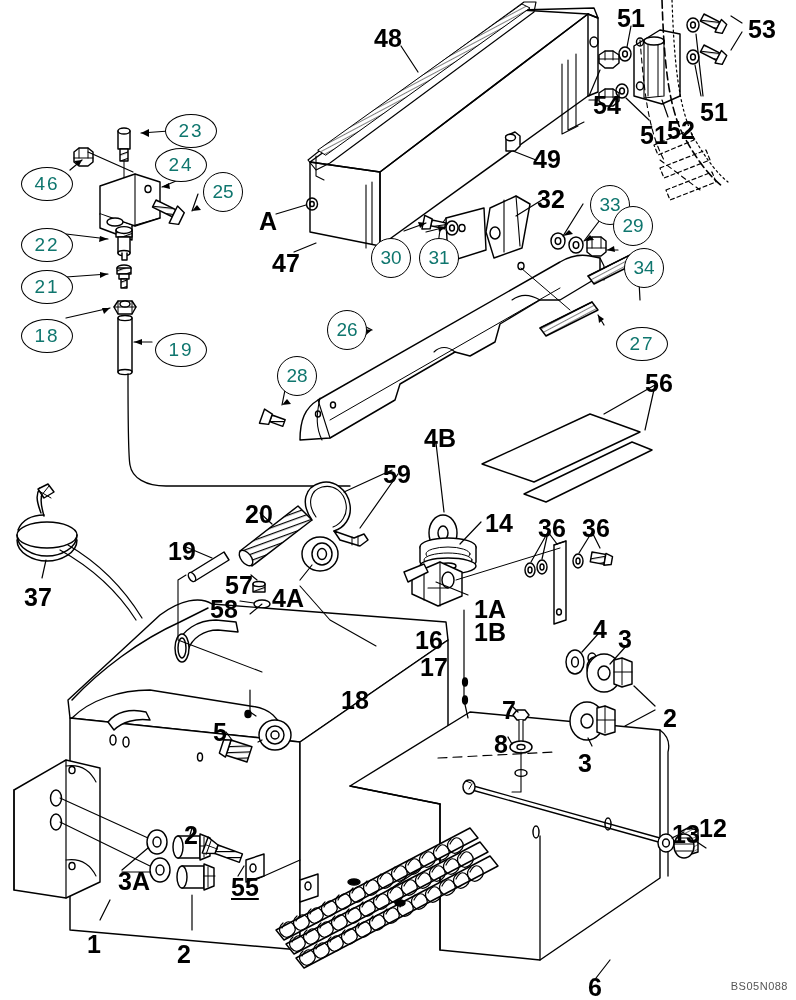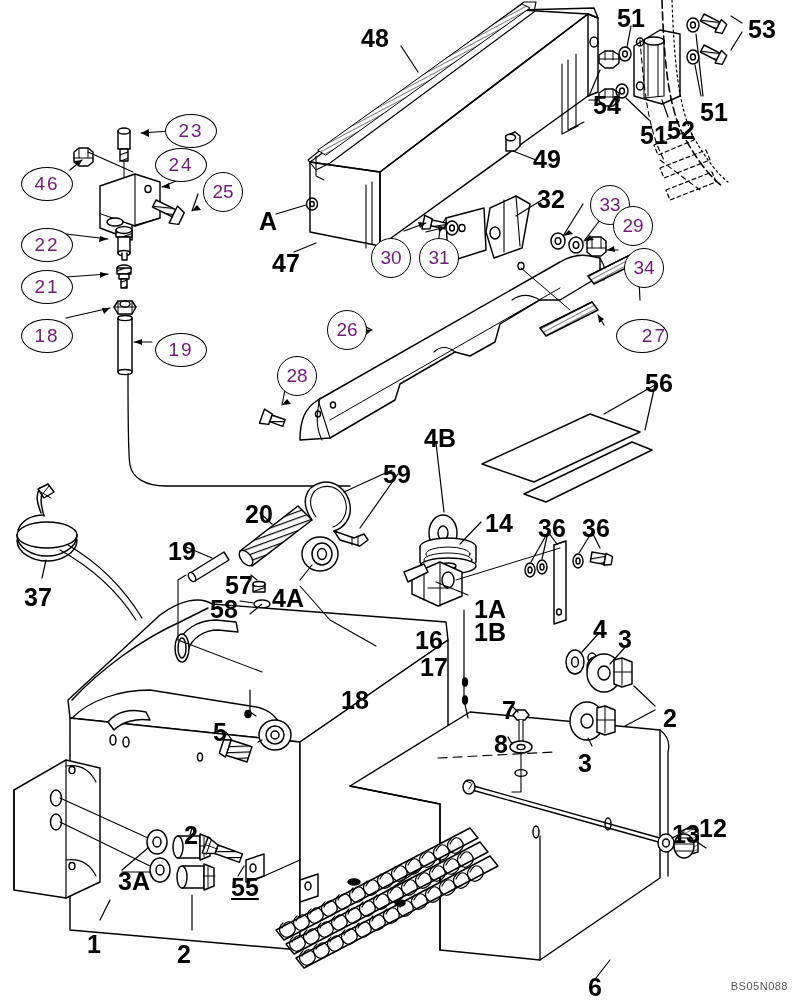--- a/index.html
+++ b/index.html
@@ -24,21 +24,21 @@
   .plain{font-size:21px;font-weight:400;}
   .plain.big{font-size:25px;font-weight:700;}
   
   .bal{
     position:absolute;
     display:flex;align-items:center;justify-content:center;
     border:1.7px solid #000;
     border-radius:50%;
     background:#fff;
     font-size:19px;
-    color:#701a75;
+    color:#0f766e;
     font-family:"Liberation Sans",sans-serif;
   }
   .bal.circle{width:38px;height:38px;}
   .bal.ellipse{width:50px;height:32px;border-radius:50%/50%;letter-spacing:2px;}
   #watermark{
     position:absolute;
     right:8px;bottom:8px;
     font-size:11px;
     color:#555;
     letter-spacing:.5px;
@@ -726,30 +726,30 @@
       </div>
       <div class="bal circle" style="left: 590px; top: 185px;">
         <span>33</span>
       </div>
       <div class="bal circle" style="left: 613px; top: 206px;">
         <span>29</span>
       </div>
       <div class="bal circle" style="left: 624px; top: 248px;">
         <span>34</span>
       </div>
-      <div class="bal ellipse" style="left: 616px; top: 319px; justify-content: flex-end;">
+      <div class="bal ellipse" style="left: 616px; top: 327px;">
         <span>27</span>
       </div>
       <div class="bal circle" style="left: 327px; top: 310px;">
         <span>26</span>
       </div>
       <div class="bal circle" style="left: 277px; top: 356px;">
         <span>28</span>
       </div>
-      <div class="lbl plain big" style="left: 361px; top: 26px;">48</div>
+      <div class="lbl plain big" style="left: 374px; top: 26px;">48</div>
       <div class="lbl plain big" style="left: 617px; top: 6px;">51</div>
       <div class="lbl plain big" style="left: 748px; top: 17px;">53</div>
       <div class="lbl plain big" style="left: 549px; top: 93px; margin-left: 44px;">54</div>
       <div class="lbl plain big" style="left: 640px; top: 123px;">51</div>
       <div class="lbl plain big" style="left: 667px; top: 118px;">52</div>
       <div class="lbl plain big" style="left: 700px; top: 100px;">51</div>
       <div class="lbl plain big" style="left: 533px; top: 147px;">49</div>
       <div class="lbl plain big" style="left: 537px; top: 187px;">32</div>
       <div class="lbl plain big" style="left: 259px; top: 209px;">A</div>
       <div class="lbl plain big" style="left: 272px; top: 251px;">47</div>

